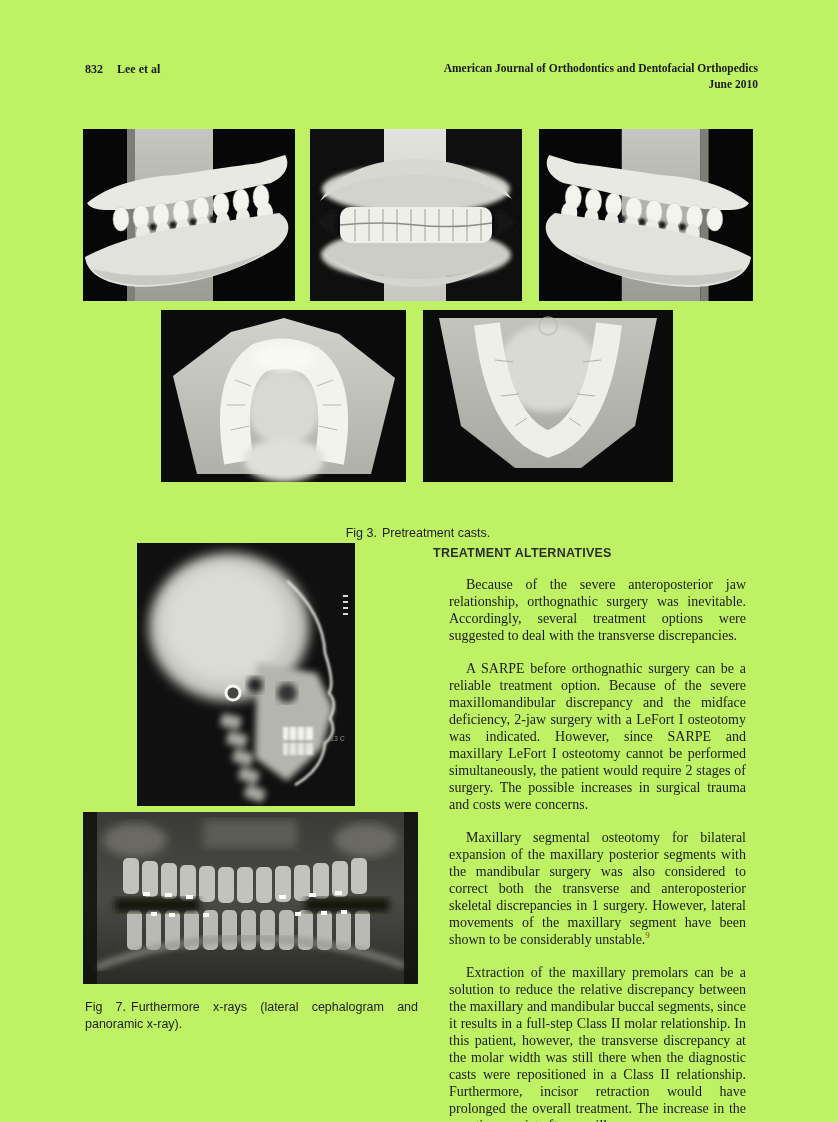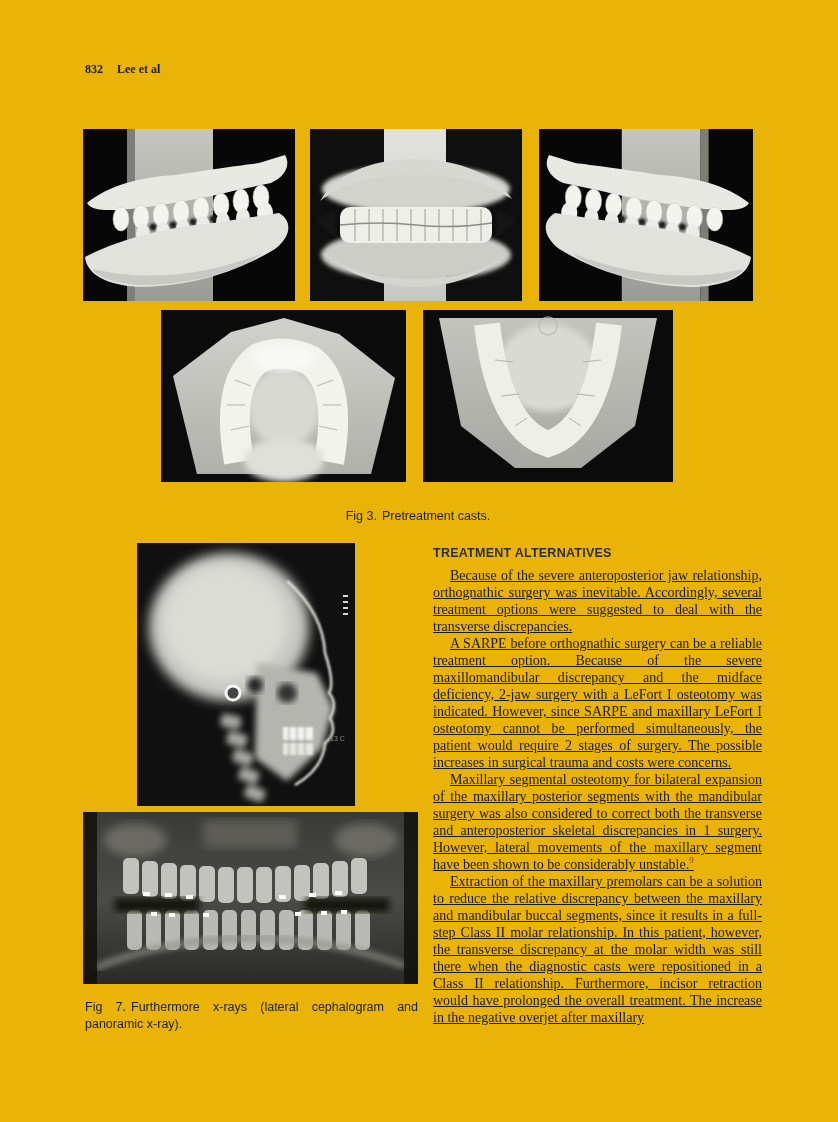--- a/index.html
+++ b/index.html
@@ -1,16 +1,16 @@
 <!DOCTYPE html>
 <html lang="en"><head>
 <meta charset="utf-8">
 <style>
   html,body{margin:0;padding:0;background:#ffffff;}
-  .page{position:relative;width:838px;height:1122px;background:#eab308;overflow:hidden;
+  .page{position:relative;width:838px;height:1122px;background:#bef264;overflow:hidden;
         border-right:1px solid #4c1d95;border-bottom:1px solid #c9c9c9;
         font-family:"Liberation Serif","DejaVu Serif",serif;color:#1a1a1a;}
 
   
   .hdr{position:absolute;left:85px;top:61px;right:80px;display:flex;justify-content:space-between;
        font-weight:bold;font-size:12px;line-height:16px;}
   .hdr-left .pgnum{margin-right:14px;}
   .hdr-right{text-align:right;font-size:11.5px;line-height:15.5px;}
 
   
@@ -19,39 +19,43 @@
   .ph1{left:83px;top:129px;width:212px;height:172px;}
   .ph2{left:310px;top:129px;width:212px;height:172px;}
   .ph3{left:539px;top:129px;width:214px;height:172px;}
   .ph4{left:161px;top:310px;width:245px;height:172px;}
   .ph5{left:423px;top:310px;width:250px;height:172px;}
   .ceph{left:137px;top:543px;width:218px;height:263px;}
   .pano{left:83px;top:812px;width:335px;height:172px;}
 
   .caption{position:absolute;font-family:"Liberation Sans","DejaVu Sans",sans-serif;
            font-size:12.5px;line-height:16.5px;color:#222;}
-  .fig3cap{left:83px;top:508px;width:670px;text-align:center;}
+  .fig3cap{left:83px;top:525px;width:670px;text-align:center;}
   .fig4cap{left:85px;top:999px;width:333px;text-align:justify;}
   .cap-label{margin-right:5px;}
 
   
   .article{position:absolute;left:433px;top:546px;width:329px;}
   .article h2{margin:0 0 7px 0;font-family:"Liberation Sans","DejaVu Sans",sans-serif;
               font-size:12.5px;font-weight:600;letter-spacing:.25px;color:#2d2d2d;}
-  .article p{margin:0;font-size:14px;line-height:17px;text-align:justify;text-indent:17px;text-decoration:underline;}
+  .article p{margin:16px;font-size:14px;line-height:17px;text-align:justify;text-indent:17px;}
   .ref-sup{font-size:9px;vertical-align:super;line-height:0;color:#823b2a;}
 </style>
 </head>
 <body>
 
 <div class="page">
 
   <div class="hdr">
     <div class="hdr-left">
       <span class="pgnum">832</span><span>Lee et al</span>
+    </div>
+    <div class="hdr-right">
+      <div>American Journal of Orthodontics and Dentofacial Orthopedics</div>
+      <div>June 2010</div>
     </div>
   </div>
 
   <div class="photo ph1">
     <svg viewBox="0 0 212 172" preserveAspectRatio="none">
       <defs>
         <linearGradient id="blockg" x1="0" y1="0" x2="0" y2="1">
           <stop offset="0" stop-color="#c6c6c0"></stop>
             <stop offset="1" stop-color="#9b9b95"></stop>
         </linearGradient>

